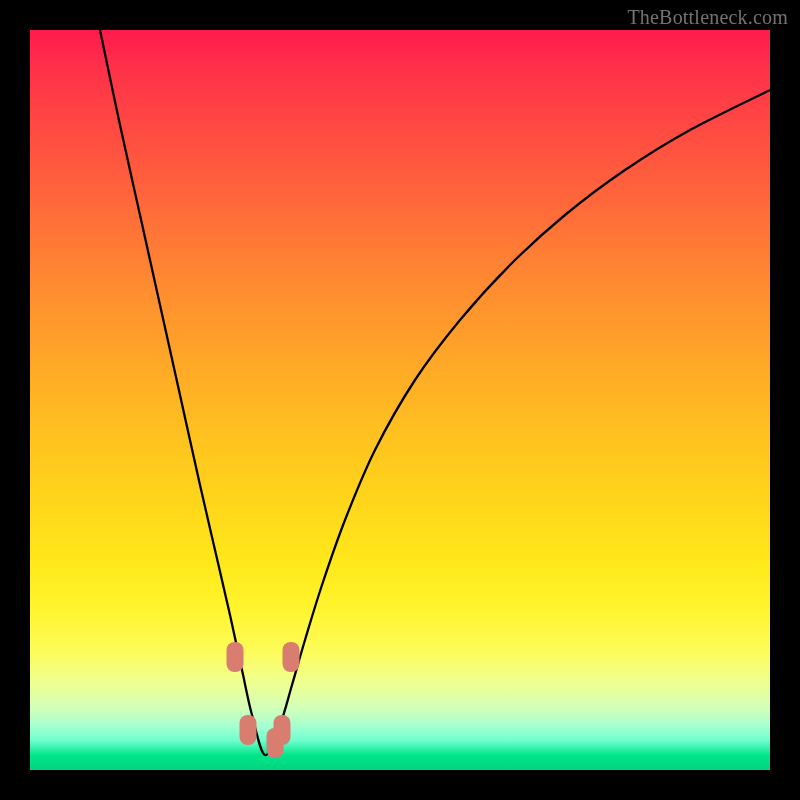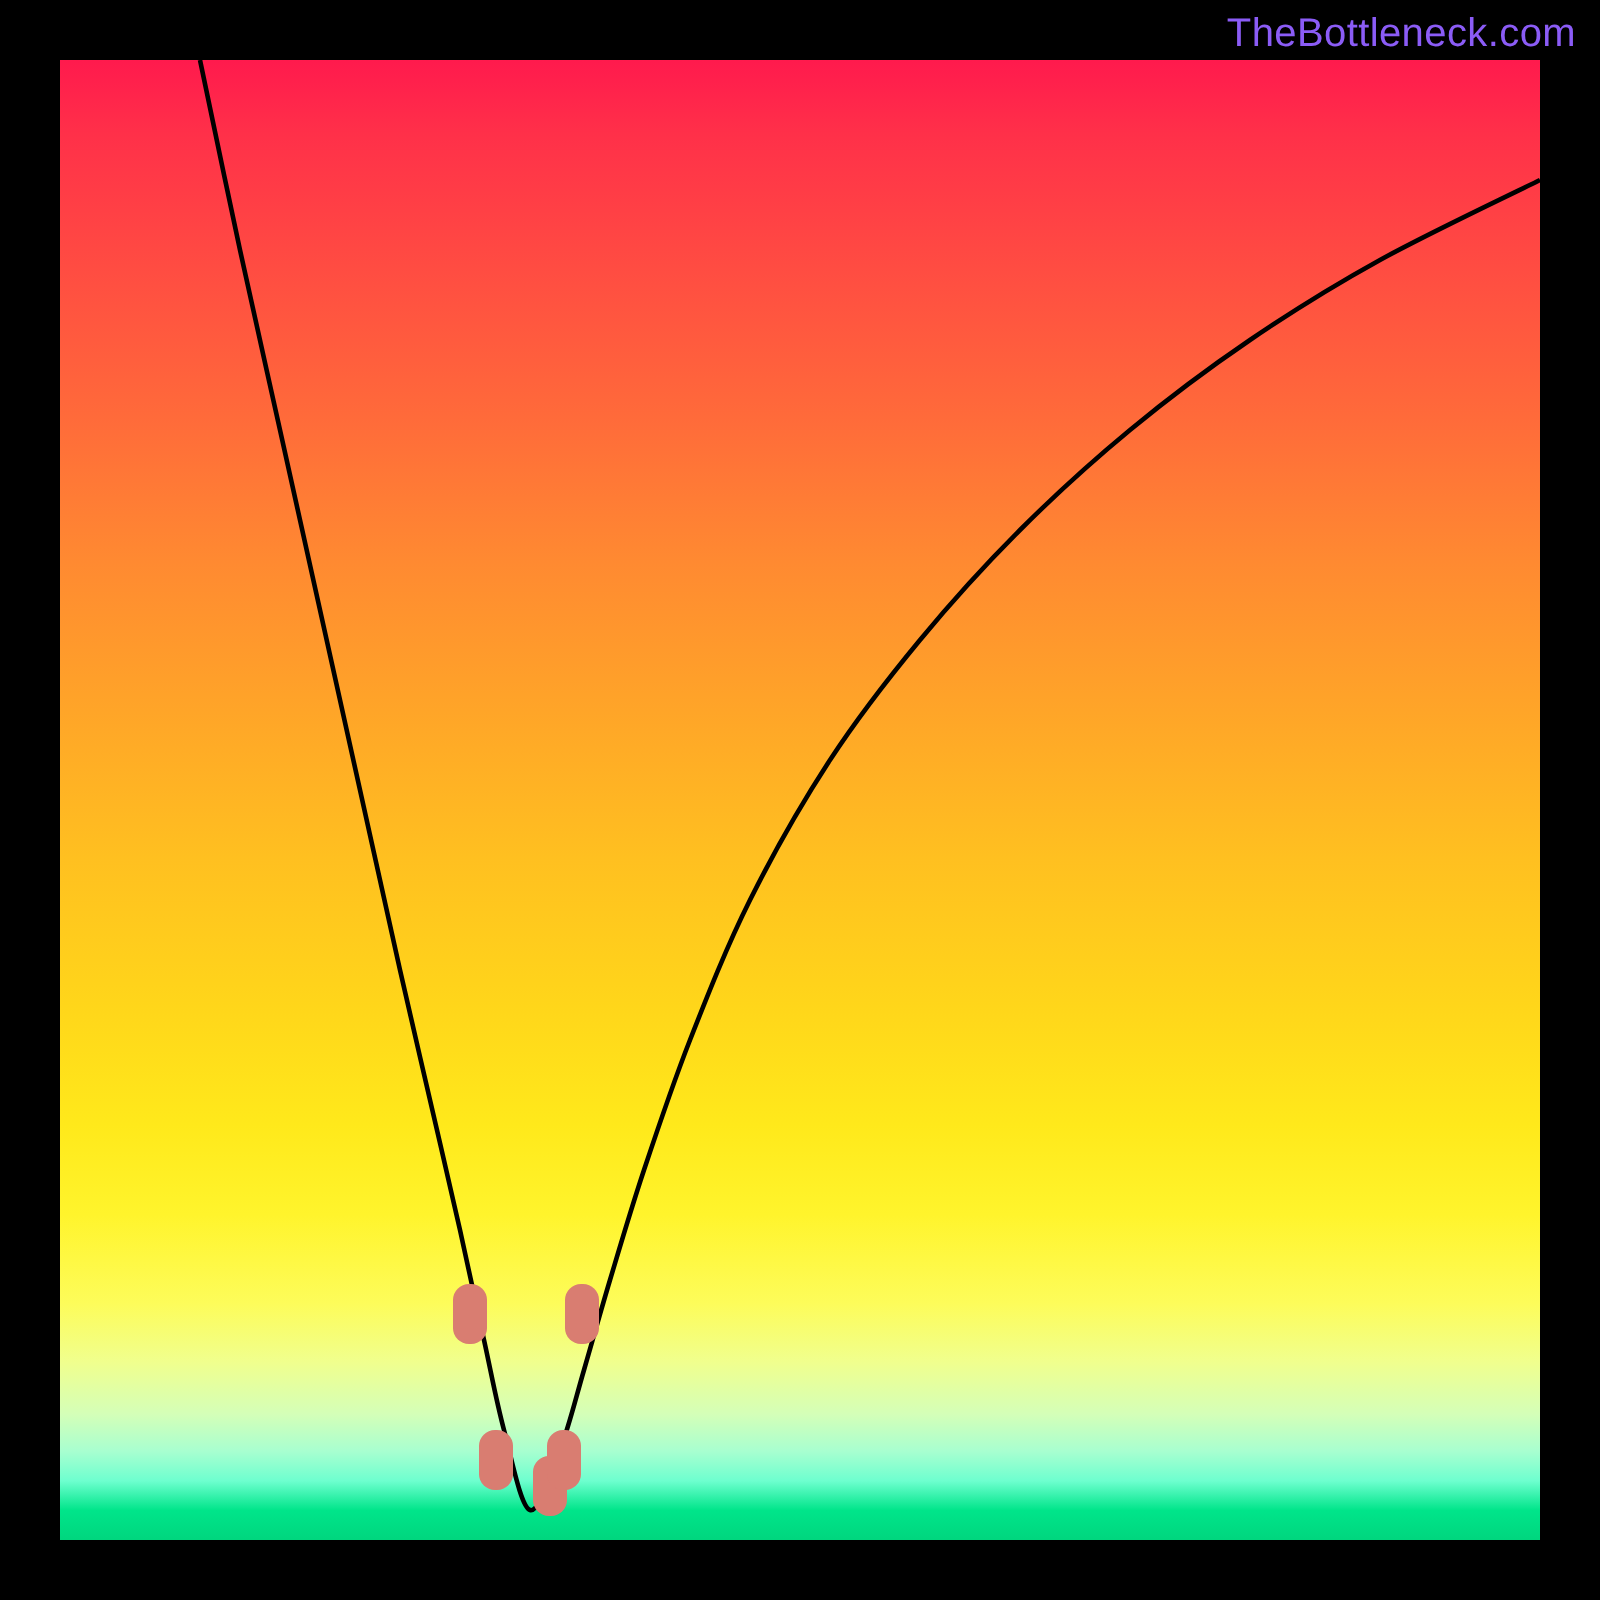--- a/index.html
+++ b/index.html
@@ -35,25 +35,25 @@
       #a8ffd0 94%,
       #6effcf 96%,
       #00e58a 98%,
       #00d67e 100%
     );
   }
   .watermark {
     position: absolute;
     top: 6px;
     right: 12px;
-    color: #8b5cf6;
+    color: #737373;
     font-size: 20px;
     letter-spacing: 0.2px;
     font-weight: 400;
-    font-family: Liberation Sans, sans-serif;
+    font-family: Liberation Serif, serif;
   }
   svg.plot {
     position: absolute;
     left: 0;
     top: 0;
     width: 740px;
     height: 740px;
   }
   .curve {
     fill: none;

